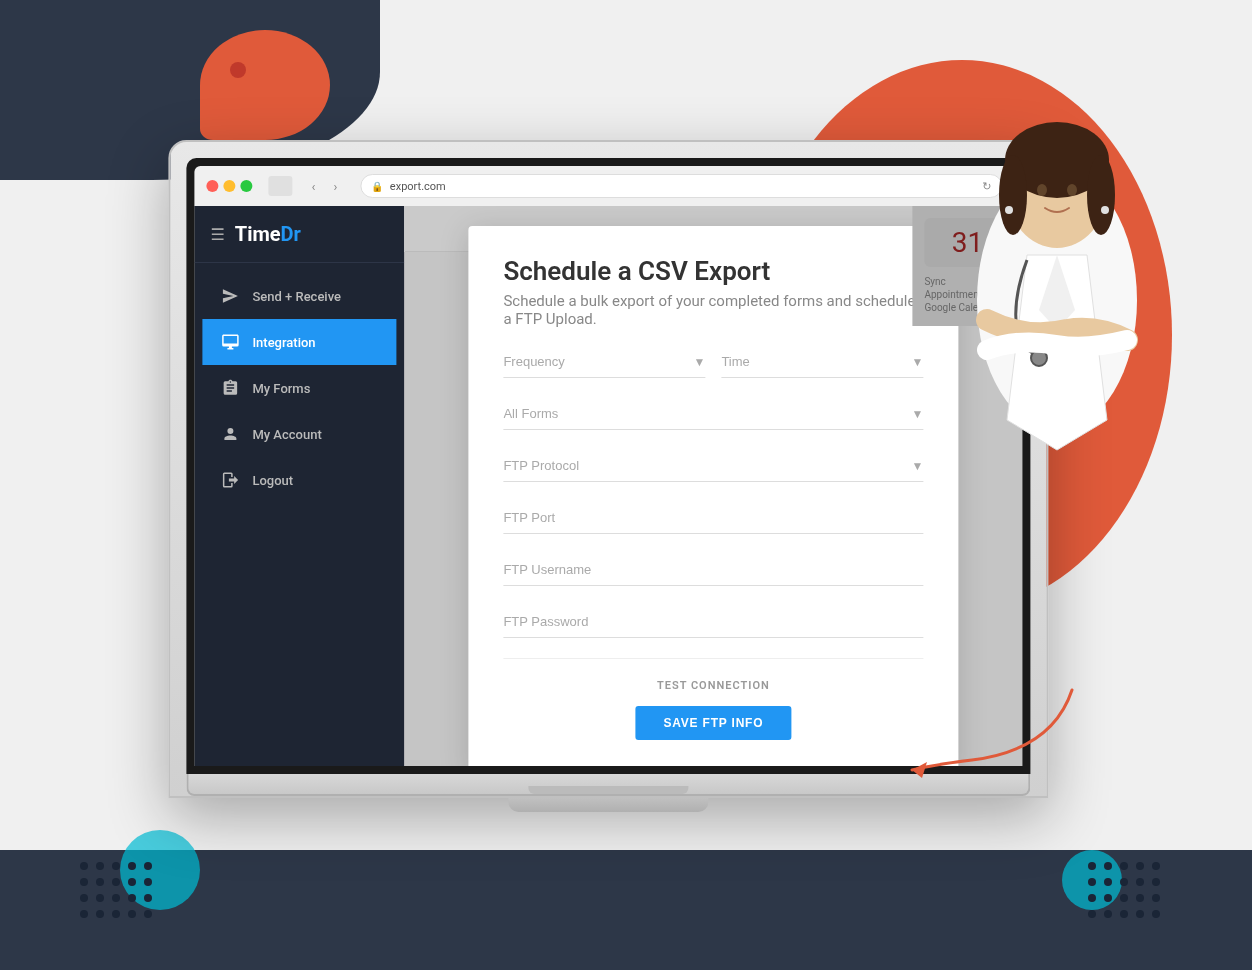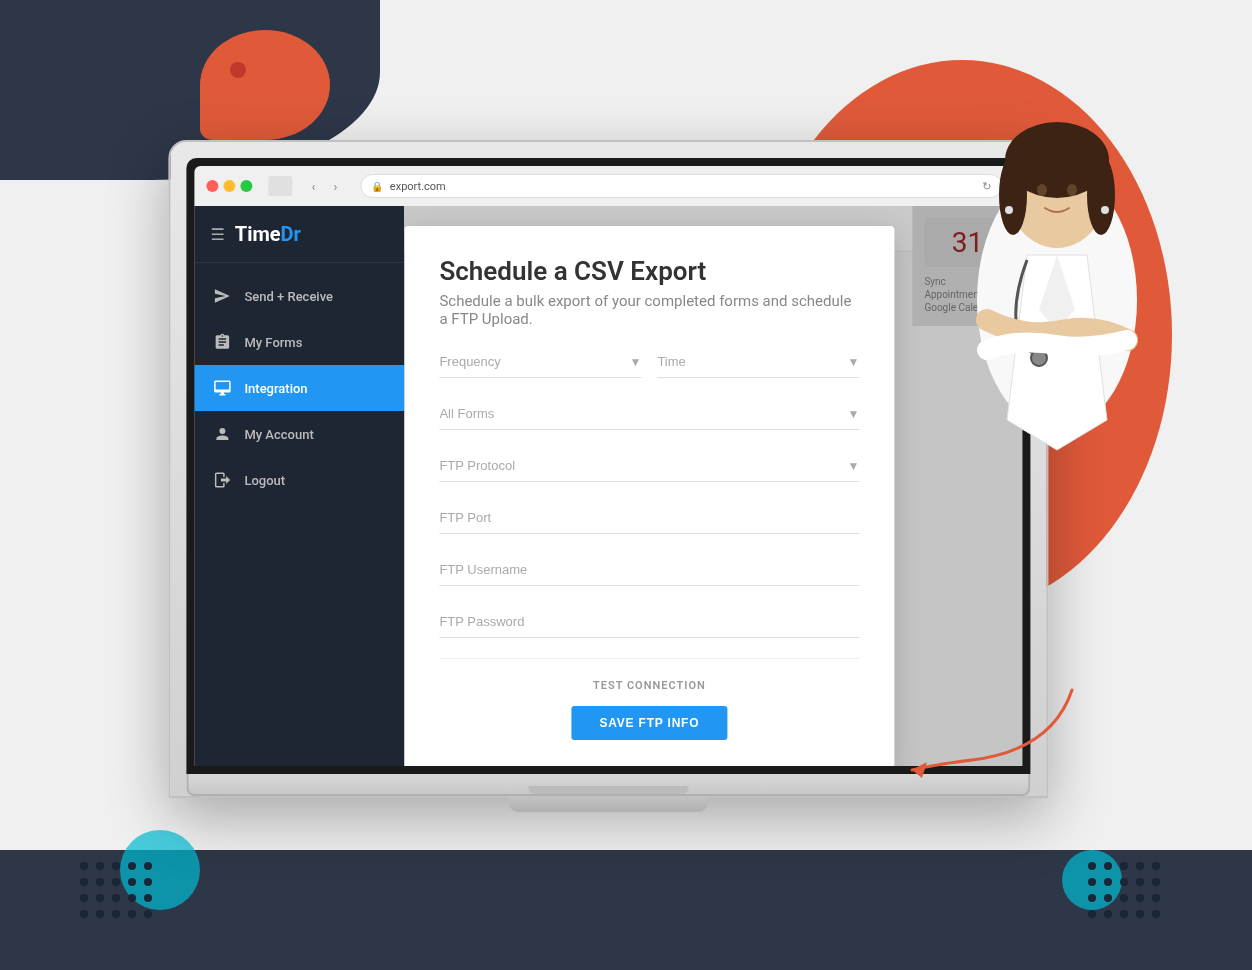--- a/index.html
+++ b/index.html
@@ -205,21 +205,21 @@
     }
     .logo-text {
       font-size: 20px;
       font-weight: 700;
       color: white;
     }
     .logo-dr {
       color: #2196F3;
     }
     .sidebar-nav {
-      padding: 10px 0;
+      padding: 10px 8px;
     }
     .nav-item {
       display: flex;
       align-items: center;
       gap: 12px;
       padding: 13px 18px;
       color: #bbb;
       cursor: pointer;
       font-size: 13px;
       font-weight: 500;
@@ -265,21 +265,21 @@
       cursor: pointer;
     }
 
     
     .modal-overlay {
       position: absolute;
       top: 0; left: 0; right: 0; bottom: 0;
       background: rgba(150,150,150,0.5);
       display: flex;
       align-items: flex-start;
-      justify-content: flex-start;
+      justify-content: center;
       padding-top: 20px;
       z-index: 10;
     }
     .modal {
       background: white;
       border-radius: 4px;
       padding: 30px 35px 35px;
       width: 490px;
       box-shadow: 0 4px 30px rgba(0,0,0,0.15);
     }
@@ -538,36 +538,36 @@
             <div class="nav-item">
               <span class="nav-icon">
                 <svg viewBox="0 0 24 24">
                     <path d="M2,3L22,12L2,21V15L16,12L2,9V3Z" fill="currentColor"></path>
                   </svg>
               </span>
               <span>Send + Receive</span>
             </div>
 
 
+            <div class="nav-item active">
+              <span class="nav-icon">
+                <svg viewBox="0 0 24 24">
+                    <path d="M21,14H3V4H21M21,2H3C1.89,2 1,2.89 1,4V16A2,2 0 0,0 3,18H10V20H8V22H16V20H14V18H21A2,2 0 0,0 23,16V4C23,2.89 22.1,2 21,2Z" fill="currentColor"></path>
+                  </svg>
+              </span>
+              <span>Integration</span>
+            </div>
+
             <div class="nav-item">
               <span class="nav-icon">
                 <svg viewBox="0 0 24 24">
                     <path d="M19,3H14.82C14.4,1.84 13.3,1 12,1C10.7,1 9.6,1.84 9.18,3H5A2,2 0 0,0 3,5V19A2,2 0 0,0 5,21H19A2,2 0 0,0 21,19V5A2,2 0 0,0 19,3M12,3A1,1 0 0,1 13,4A1,1 0 0,1 12,5A1,1 0 0,1 11,4A1,1 0 0,1 12,3M7,7H17V9H7V7M7,11H17V13H7V11M7,15H14V17H7V15Z" fill="currentColor"></path>
                   </svg>
               </span>
               <span>My Forms</span>
-            </div>
-
-            <div class="nav-item active">
-              <span class="nav-icon">
-                <svg viewBox="0 0 24 24">
-                    <path d="M21,14H3V4H21M21,2H3C1.89,2 1,2.89 1,4V16A2,2 0 0,0 3,18H10V20H8V22H16V20H14V18H21A2,2 0 0,0 23,16V4C23,2.89 22.1,2 21,2Z" fill="currentColor"></path>
-                  </svg>
-              </span>
-              <span>Integration</span>
             </div>
 
             <div class="nav-item">
               <span class="nav-icon">
                 <svg viewBox="0 0 24 24">
                     <path d="M12,4A4,4 0 0,1 16,8A4,4 0 0,1 12,12A4,4 0 0,1 8,8A4,4 0 0,1 12,4M12,14C16.42,14 20,15.79 20,18V20H4V18C4,15.79 7.58,14 12,14Z" fill="currentColor"></path>
                   </svg>
               </span>
               <span>My Account</span>
             </div>

